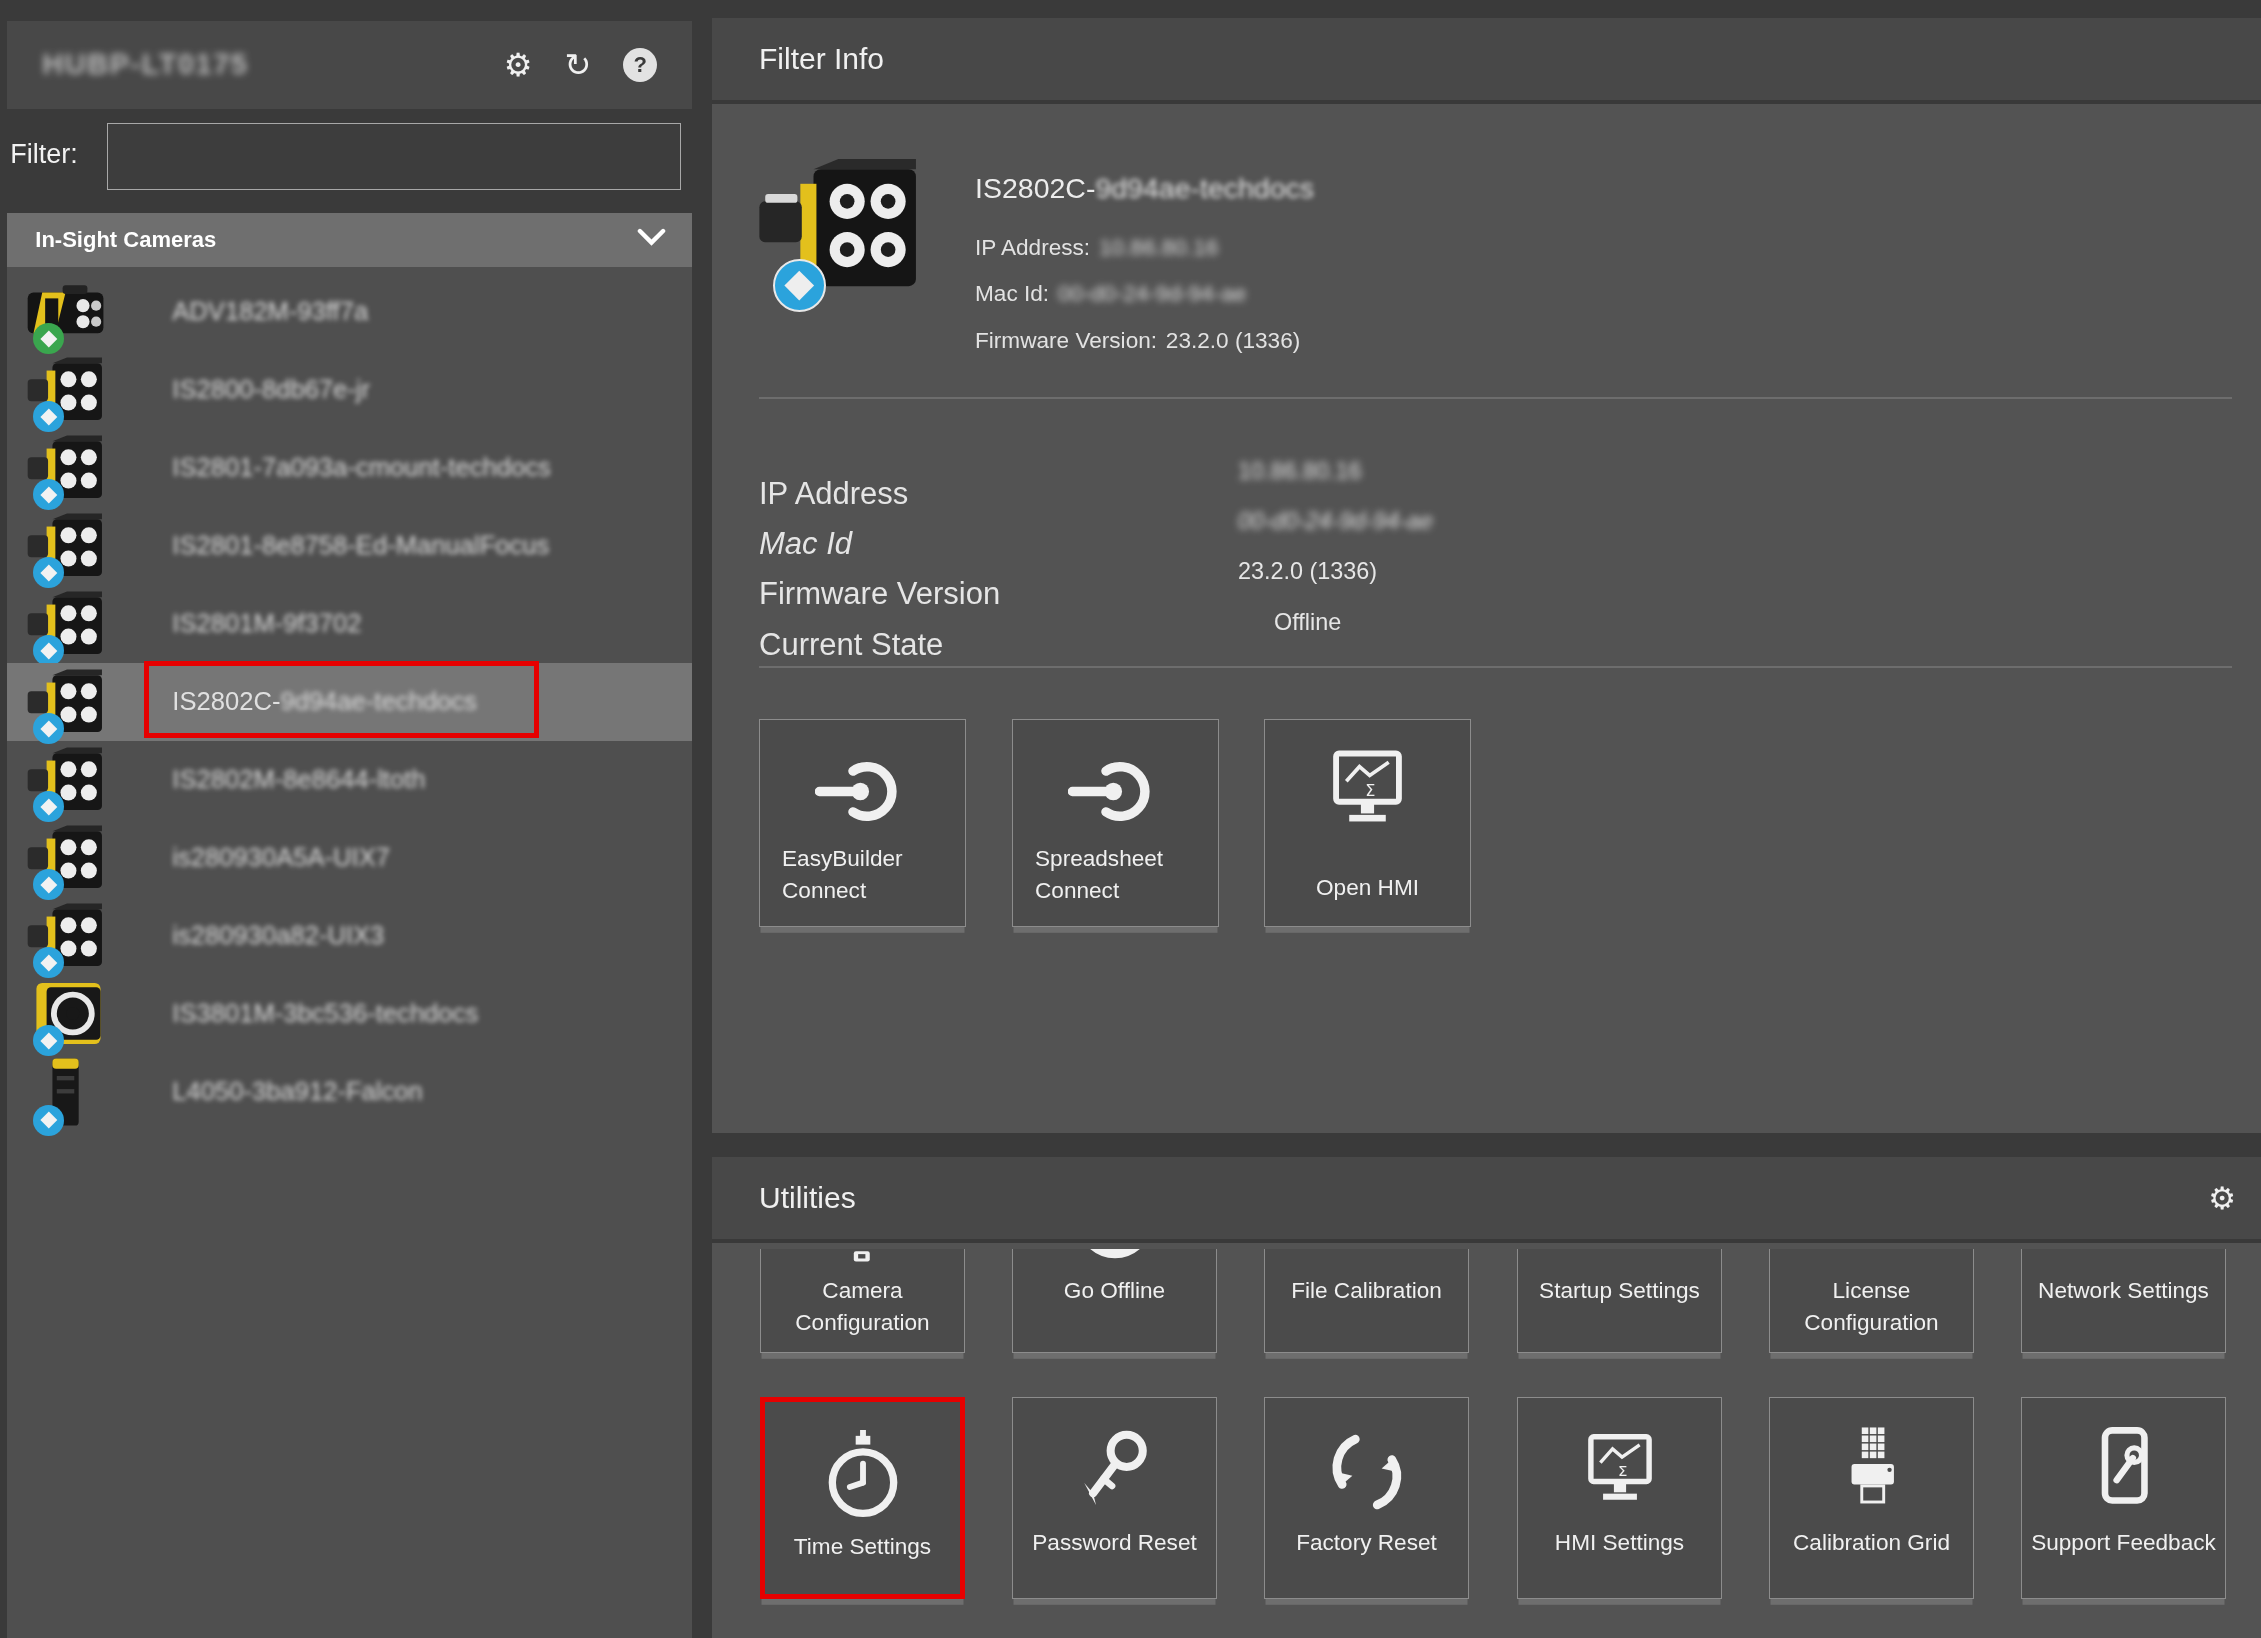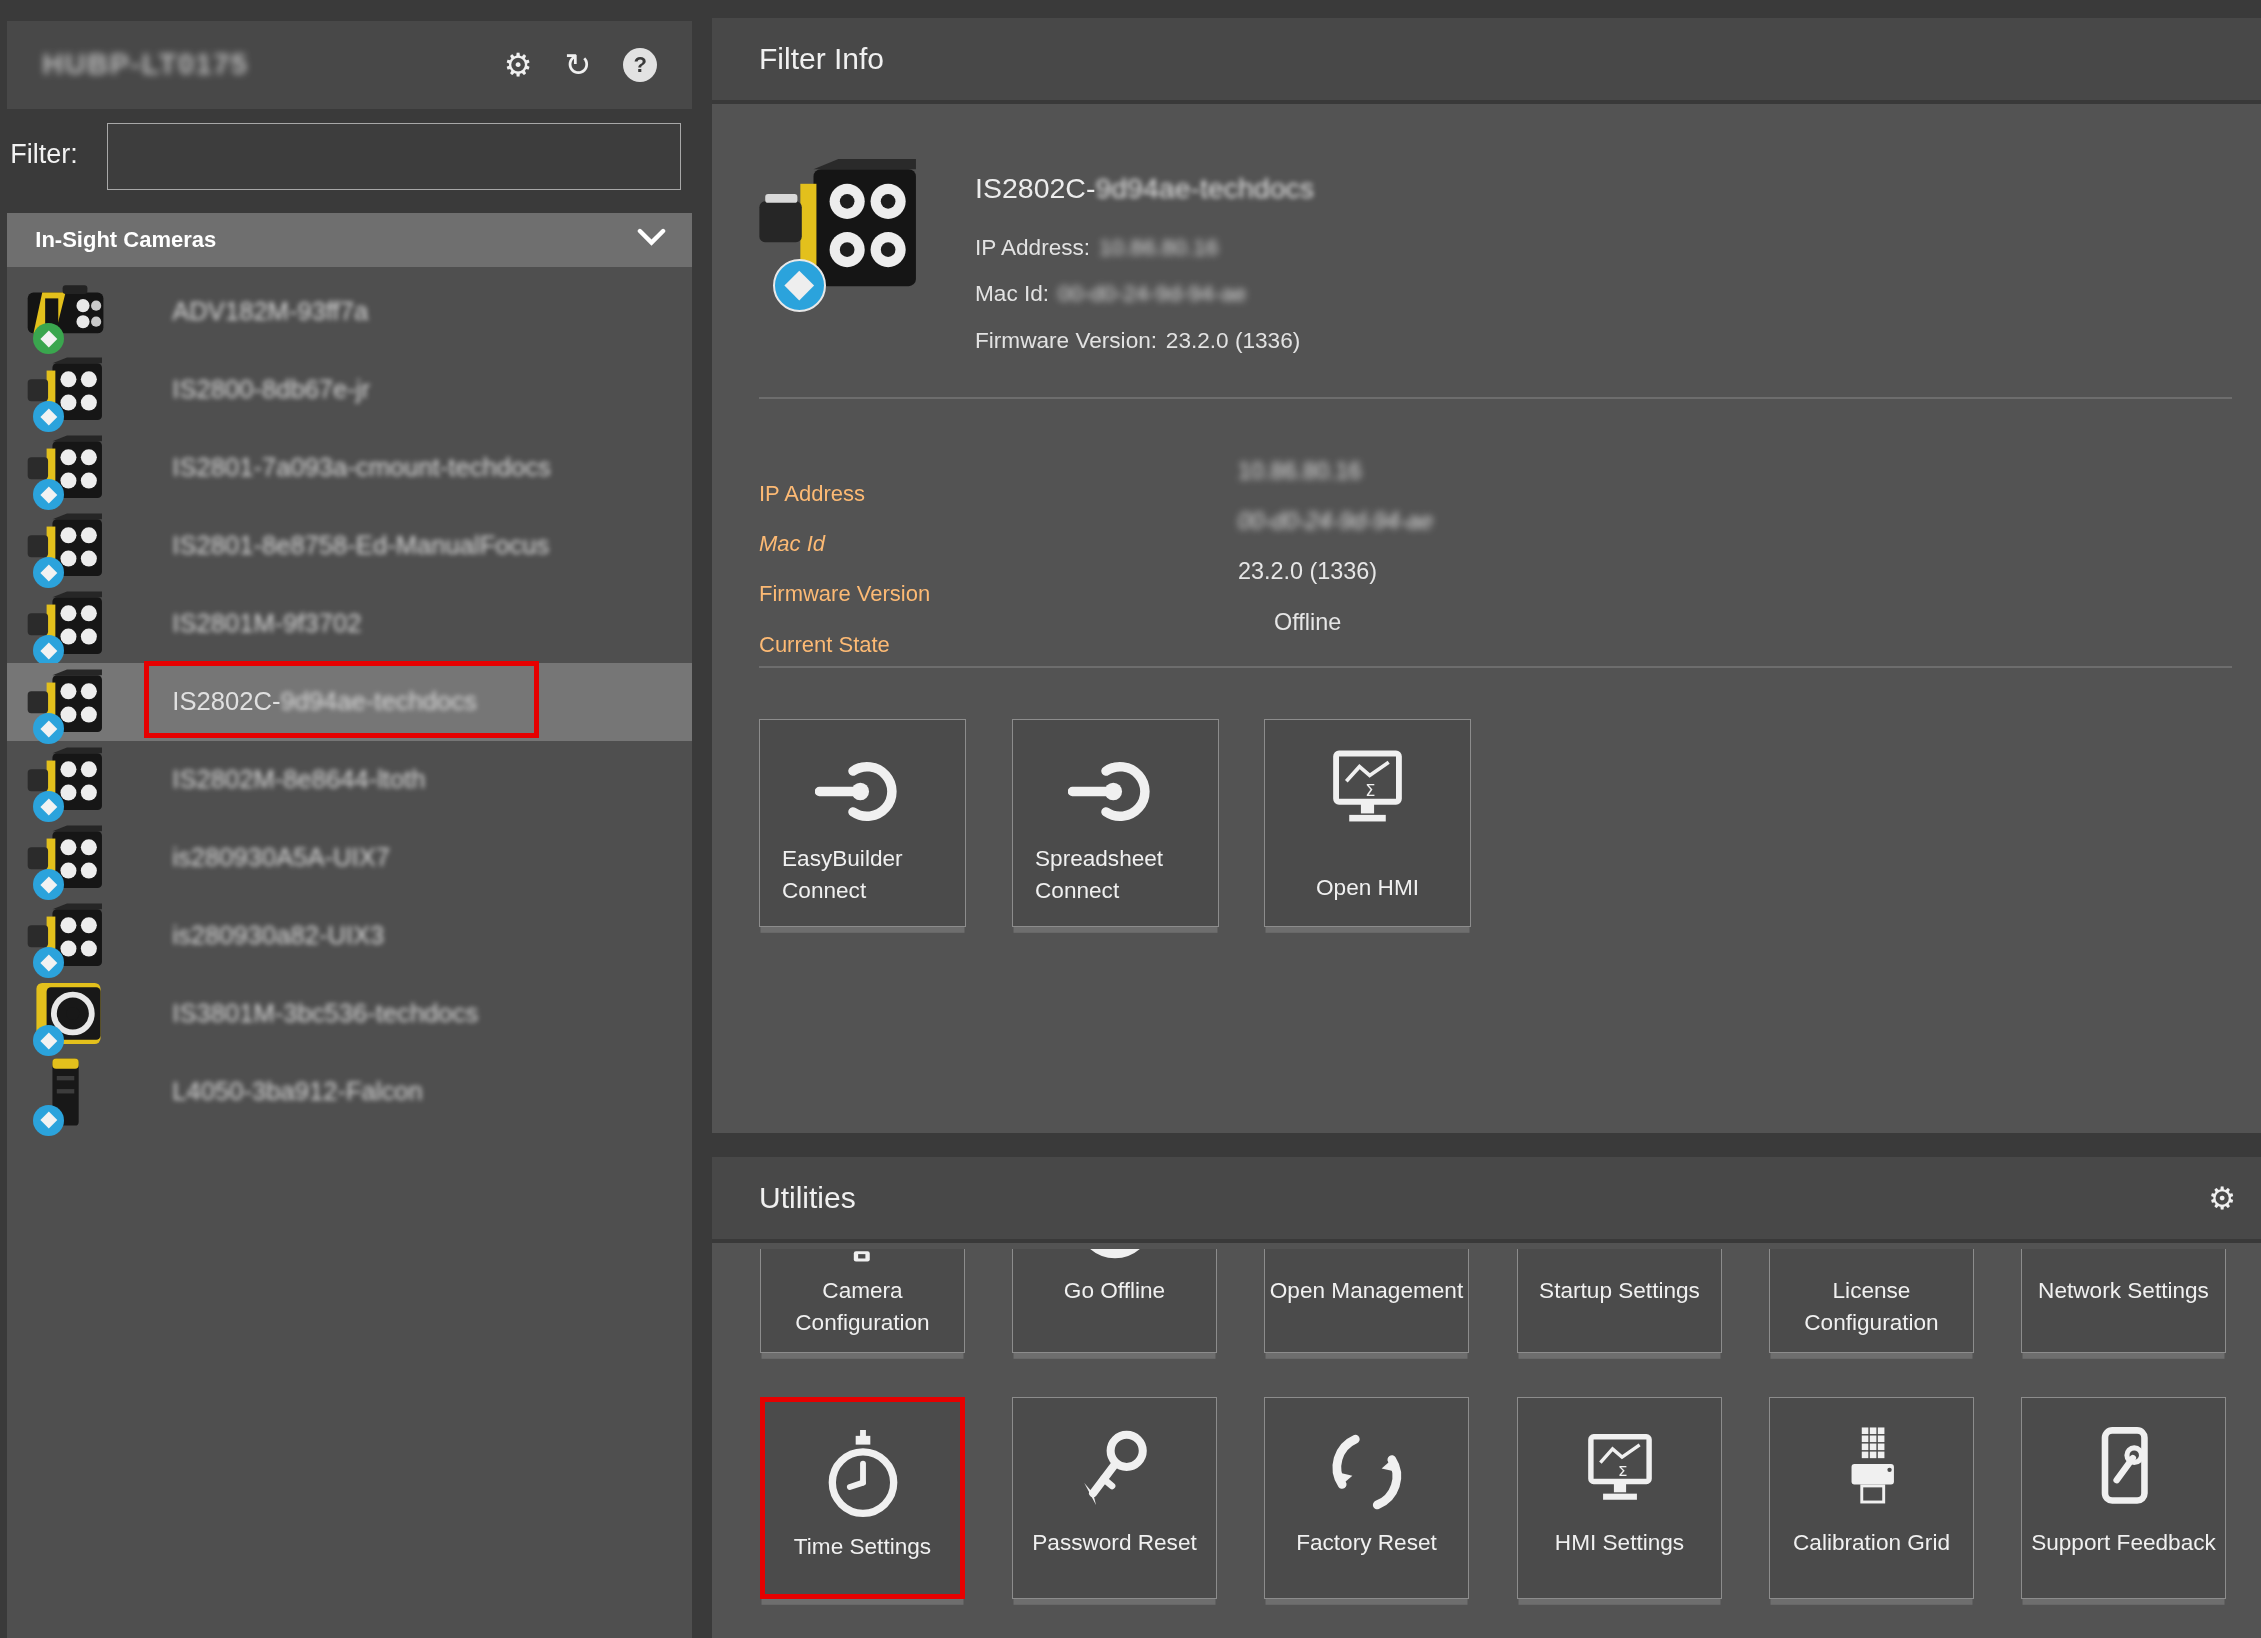--- a/index.html
+++ b/index.html
@@ -103,21 +103,21 @@
   #si-camera-badge .diamond { width:20.5px; height:20.5px; background:#eeeeee; transform:rotate(45deg); }
 
   #si-name { left:263px; top:63px; font-size:28.5px; color:#ececec; }
   .si-line { left:263px; font-size:22.6px; color:#e2e2e2; }
   .si-line b { font-weight:normal; }
   .si-val { margin-left:8.8px; }
 
   .divider { left:47px; right:29px; height:2.2px; background:#6d6d6d; }
 
   .detail-row { left:47px; right:29px; height:50px; display:flex; align-items:center; }
-  .detail-label { width:479px; font-size:22px; color:#fdba74;margin-top:44px; }
+  .detail-label { width:479px; font-size:31px; color:#e5e5e5;margin-top:44px; }
   .detail-value { font-size:23.4px; color:#e6e6e6; }
 
   
   .tile {
     position:absolute; width:207px; height:208px;
     background:#4b4b4b; border:1.5px solid #8c8c8c;
     cursor:pointer; box-shadow:0 7.3px 0 -1.5px #6e6e6e;
   }
   .tile .tile-icon { position:absolute; left:0; right:0; display:flex; justify-content:center; }
   .tile .tile-label {
@@ -492,21 +492,21 @@
     <div class="tile util-tile row1 u-c1">
       <span class="tile-icon" style="top:25px;">
         <svg width="88" height="92" viewBox="0 0 120 126">
           <path d="M96 34 A44 44 0 1 1 24 34" class="icon-stroke" stroke-width="16" stroke-linecap="round"></path>
         </svg>
       </span>
       <span class="tile-label">Go Offline</span>
     </div>
 
     <div class="tile util-tile row1 u-c2">
-      <span class="tile-label">Open Management</span>
+      <span class="tile-label">File Calibration</span>
     </div>
 
     <div class="tile util-tile row1 u-c3">
       <span class="tile-label">Startup Settings</span>
     </div>
 
     <div class="tile util-tile row1 u-c4">
       <span class="tile-label">License Configuration</span>
     </div>
 

